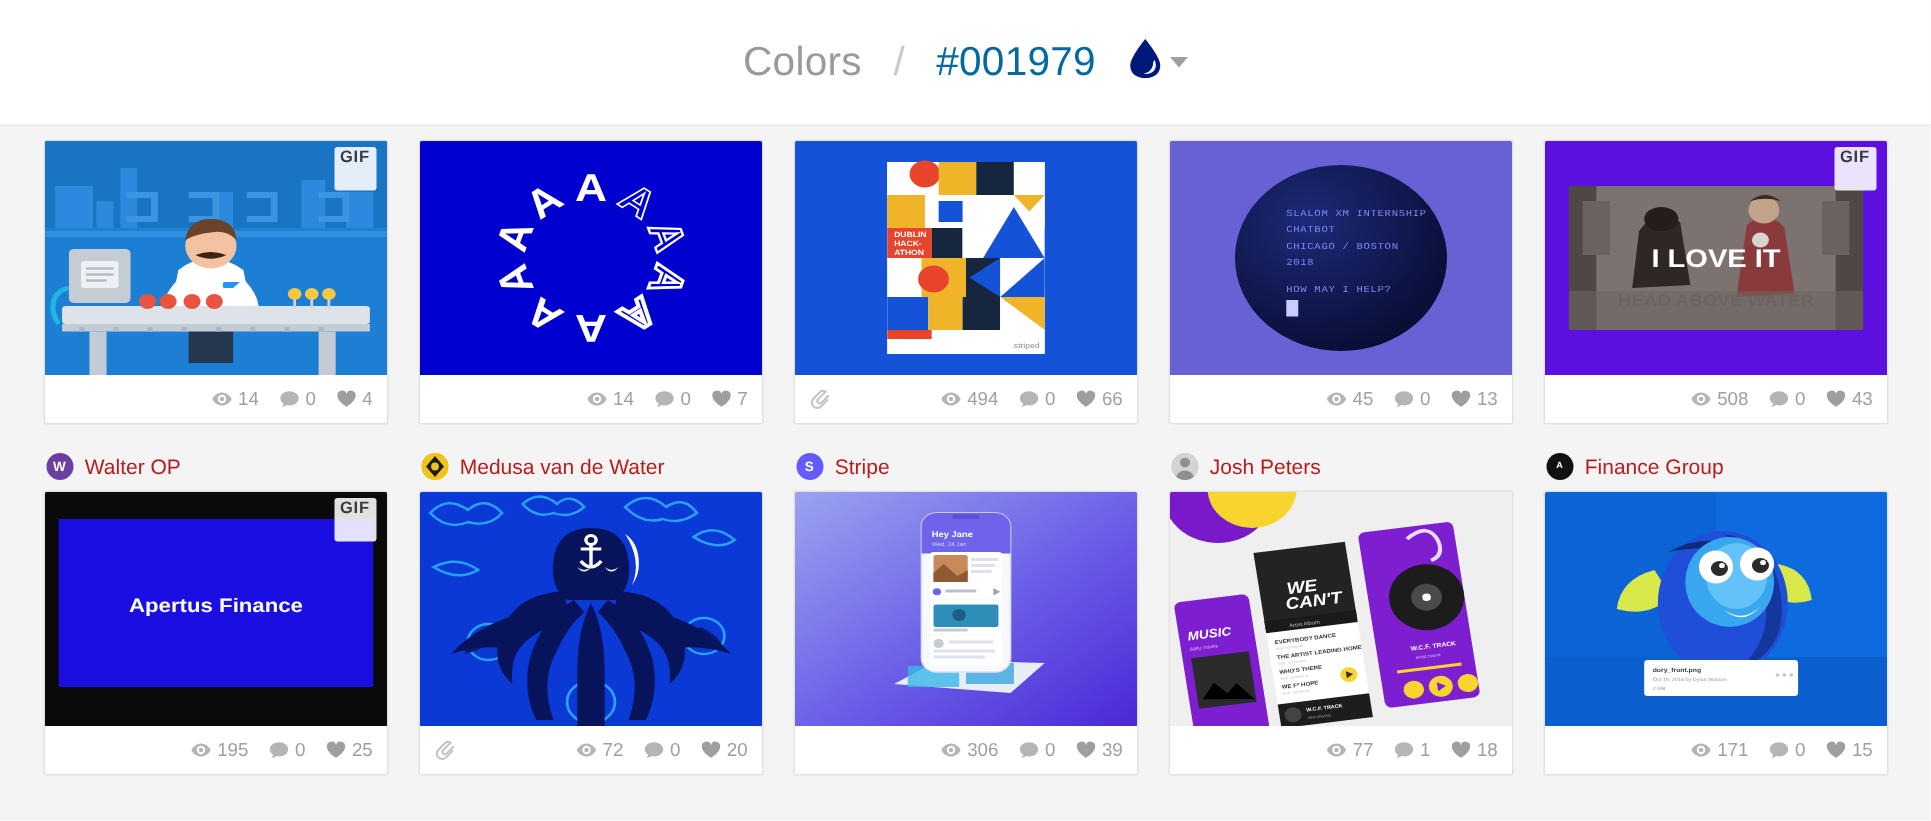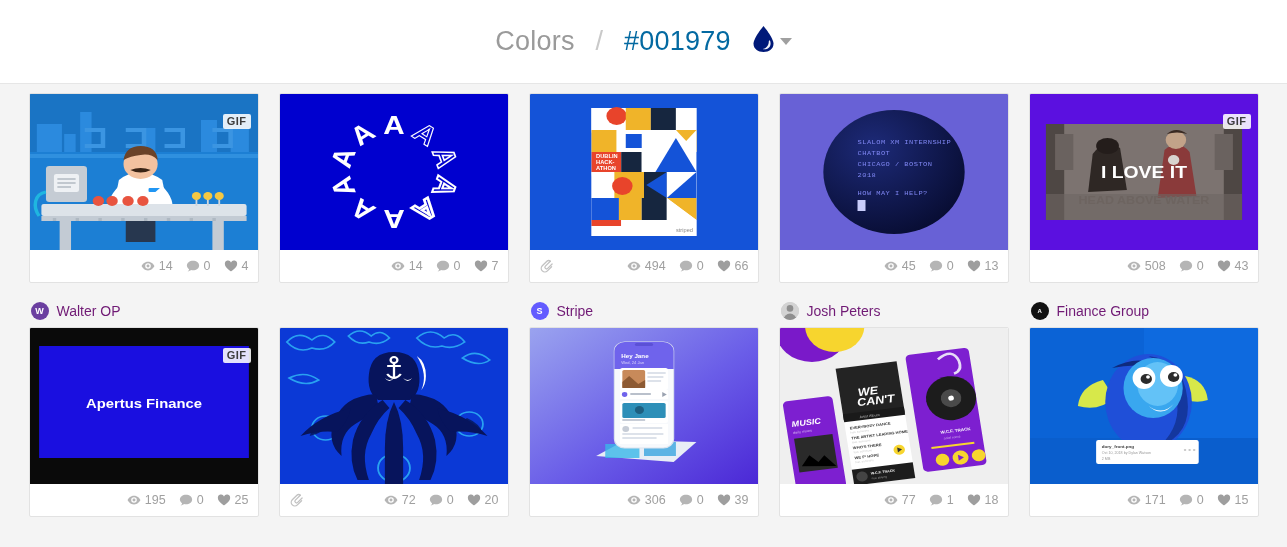--- a/index.html
+++ b/index.html
@@ -83,27 +83,27 @@
   .thumb {
     position: relative;
     height: 156px;
     overflow: hidden;
     background: #fff;
   }
   .thumb > .art { position: absolute; inset: 0; }
 
   .gif-badge {
     position: absolute;
-    top: 20px; right: 7px;
+    top: 4px; right: 7px;
     background: rgba(255,255,255,.88);
     color: #3c3c3c;
     font-size: 11px;
     font-weight: bold;
     letter-spacing: .5px;
-    padding: 1px 4px 2px 4px;
+    padding: 1px 4px 16px 4px;
     border-radius: 2px;
     z-index: 5;
     line-height: 12px;
   }
 
   .meta {
     height: 30px;
     display: flex;
     align-items: center;
     padding: 16px 9px;
@@ -125,21 +125,21 @@
     width: 18px; height: 18px;
     border-radius: 50%;
     margin-right: 8px;
     flex: 0 0 18px;
     position: relative;
     overflow: hidden;
     display: flex; align-items: center; justify-content: center;
     font-size: 9px; color: #fff; font-weight: bold;
   }
   .author-name {
-    color: #701a75;
+    color: #b91c1c;
     font-size: 14px;
     text-decoration: none;
     white-space: nowrap;
   }
 
   
   .art svg, .art div { display: block; }
 
   .fullsvg { width: 100%; height: 100%; }
 </style>
@@ -310,20 +310,30 @@
               <span>0</span>
             </span>
             <span class="stat">
               <svg width="14" height="14" viewBox="0 0 16 16">
                   <path d="M8 14S1 9.9 1 5.6A3.6 3.6 0 0 1 8 4.1 3.6 3.6 0 0 1 15 5.6C15 9.9 8 14 8 14z" fill="#9e9e9e"></path>
                 </svg>
               <span>7</span>
             </span>
           </div>
         </div>
+      </div>
+      <div class="author">
+        <span class="avatar" style="background:#f0c419">
+          <svg width="18" height="18" viewBox="0 0 18 18">
+              <rect width="18" height="18" fill="#f0c419"></rect>
+              <path d="M9 2 L15 9 L9 16 L3 9 Z" fill="#1b1b1b"></path>
+              <circle cx="9" cy="9" r="2.6" fill="#f0c419"></circle>
+            </svg>
+        </span>
+        <a class="author-name">Medusa van de Water</a>
       </div>
     </div>
 
     <div class="cell">
       <div class="card">
         <div class="thumb">
           <div class="art">
             <svg class="fullsvg" viewBox="0 0 200 156" preserveAspectRatio="none" aria-hidden="true">
               <rect width="200" height="156" fill="#1453d8"></rect>
               <g transform="translate(54,14)">

